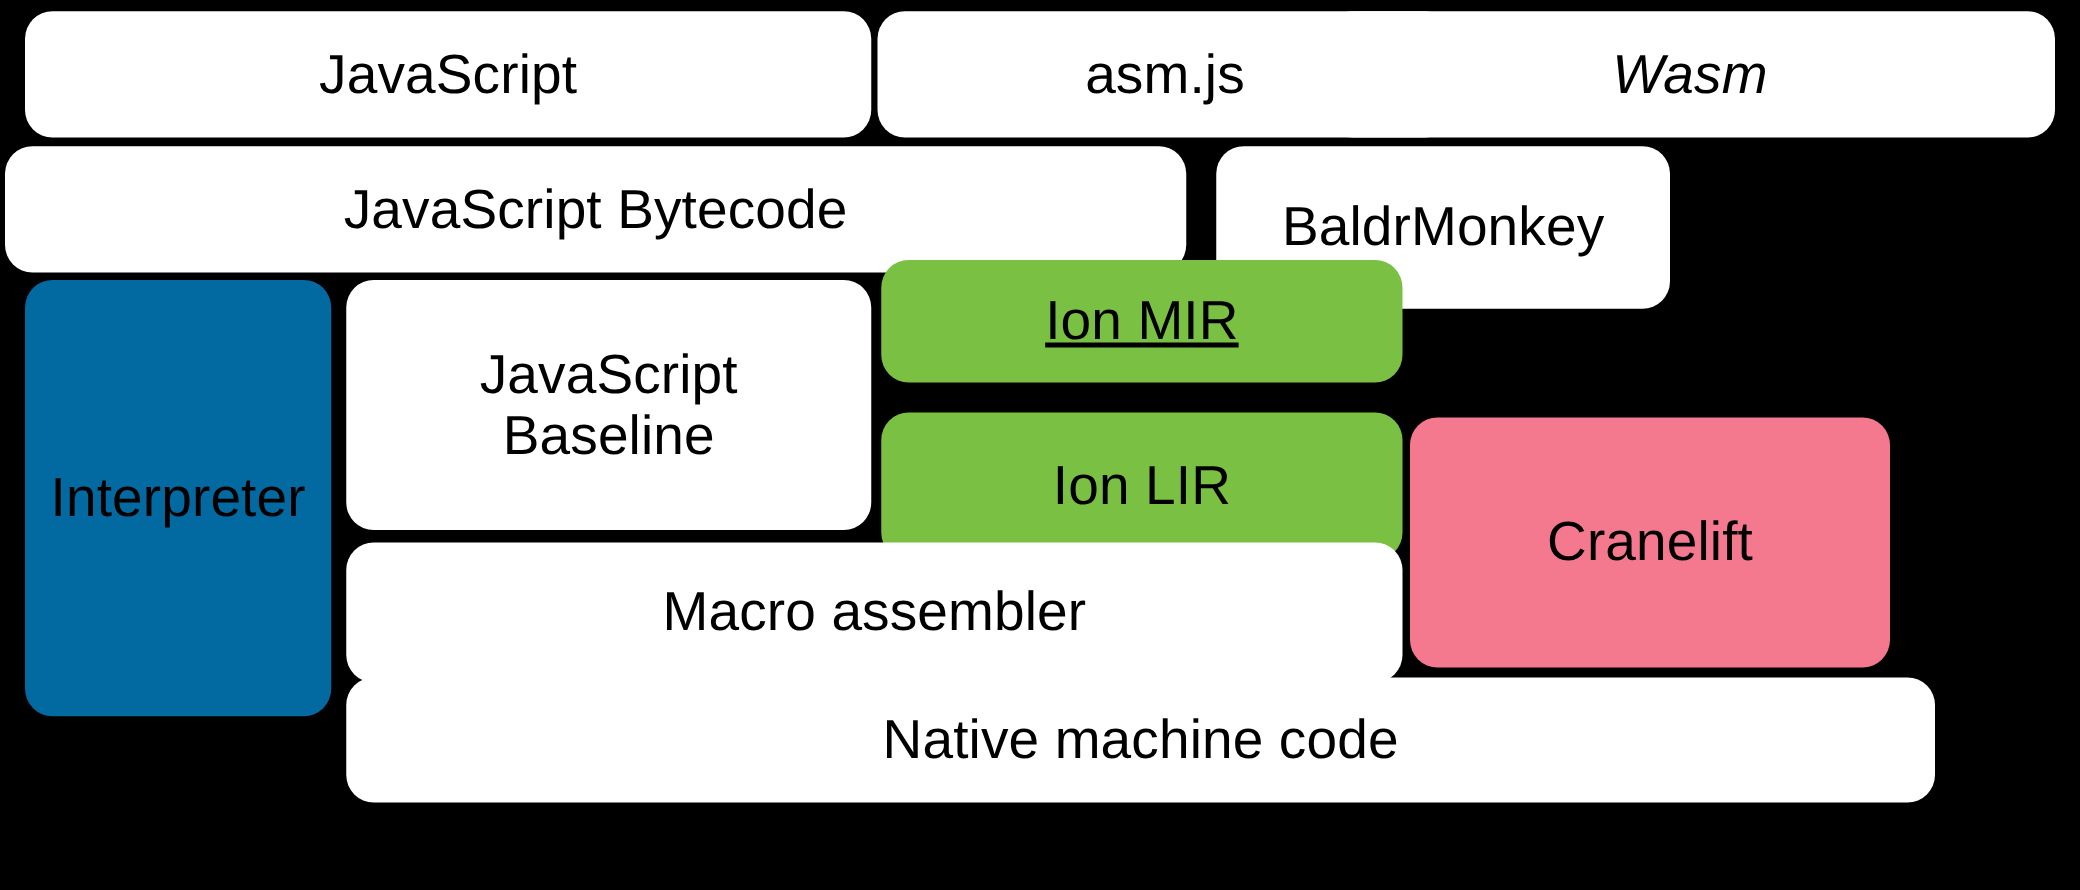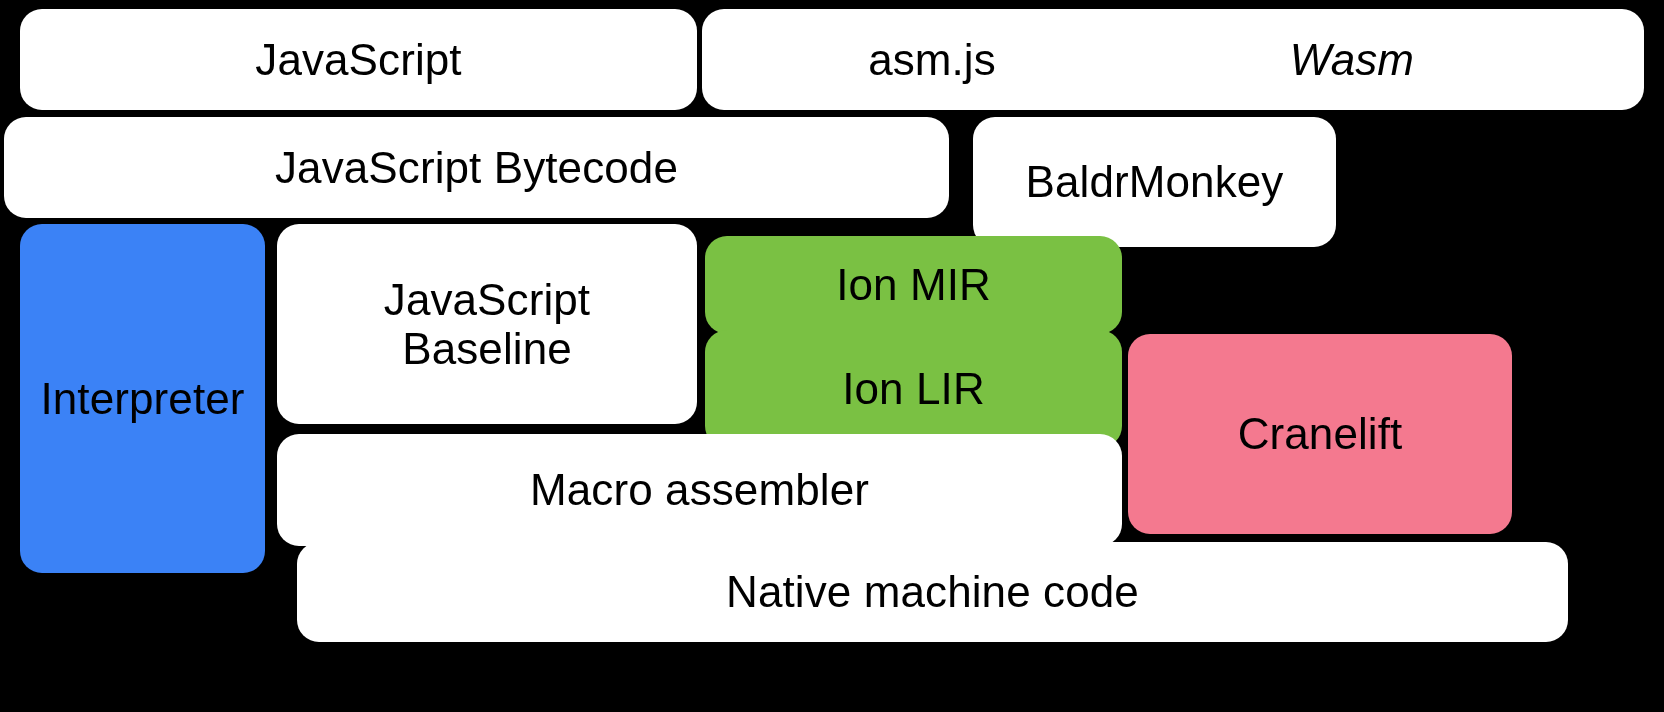--- a/index.html
+++ b/index.html
@@ -30,43 +30,43 @@
     justify-content: center;
     text-align: center;
     font-size: 44px;
     line-height: 1.12;
     letter-spacing: 0.1px;
     padding: 4px 10px;
     white-space: pre-line;
     user-select: none;
   }
   .node.white   { background: #ffffff; }
-  .node.gray    { background: #3b82f6; }
+  .node.gray    { background: #0369a1; }
   .node.green   { background: #7ac143; }
   .node.pink    { background: #f4798f; }
 
   
   .n-javascript      { left: 20px;   top: 9px;   width: 677px; height: 101px; }
   .n-asmjs           { left: 702px;  top: 9px;   width: 460px; height: 101px; }
   .n-wasm            { left: 1060px; top: 9px;   width: 584px; height: 101px; font-style: italic; }
 
   
   .n-bytecode        { left: 4px;   top: 117px; width: 945px; height: 101px; }
   .n-baldrmonkey     { left: 973px;  top: 117px; width: 363px; height: 130px; }
 
   
   .n-interpreter     { left: 20px;   top: 224px; width: 245px; height: 349px; }
   .n-jsbaseline      { left: 277px;  top: 224px; width: 420px; height: 200px; }
-  .n-ionmir          { left: 705px;  top: 236px; width: 417px; height: 98px;  }
+  .n-ionmir          { left: 705px;  top: 208px; width: 417px; height: 98px; text-decoration: underline;  }
   .n-ionlir          { left: 705px;  top: 330px; width: 417px; height: 118px;  }
   .n-cranelift       { left: 1128px; top: 334px; width: 384px; height: 200px; }
   .n-macroassembler  { left: 277px;  top: 434px; width: 845px; height: 112px; }
 
   
-  .n-nativecode      { left: 277px;  top: 542px; width: 1271px; height: 100px; margin-left: 20px; }
+  .n-nativecode      { left: 277px;  top: 542px; width: 1271px; height: 100px; }
 </style>
 </head>
 <body>
 
 <div id="stage">
 
   <div class="node white n-javascript">JavaScript</div>
 
   <div class="node white n-asmjs">asm.js</div>
 

